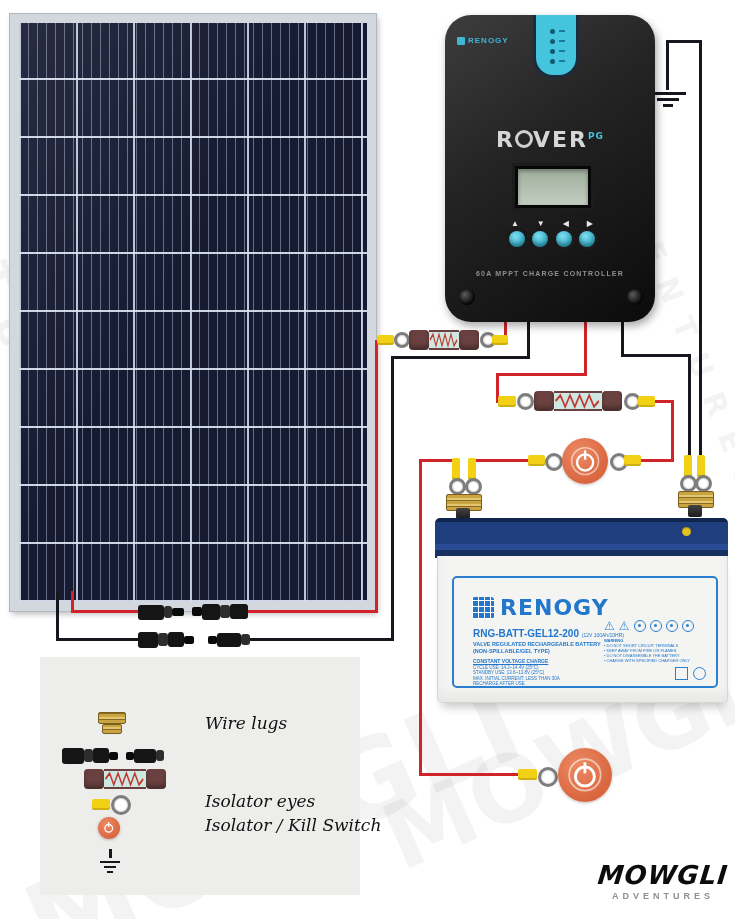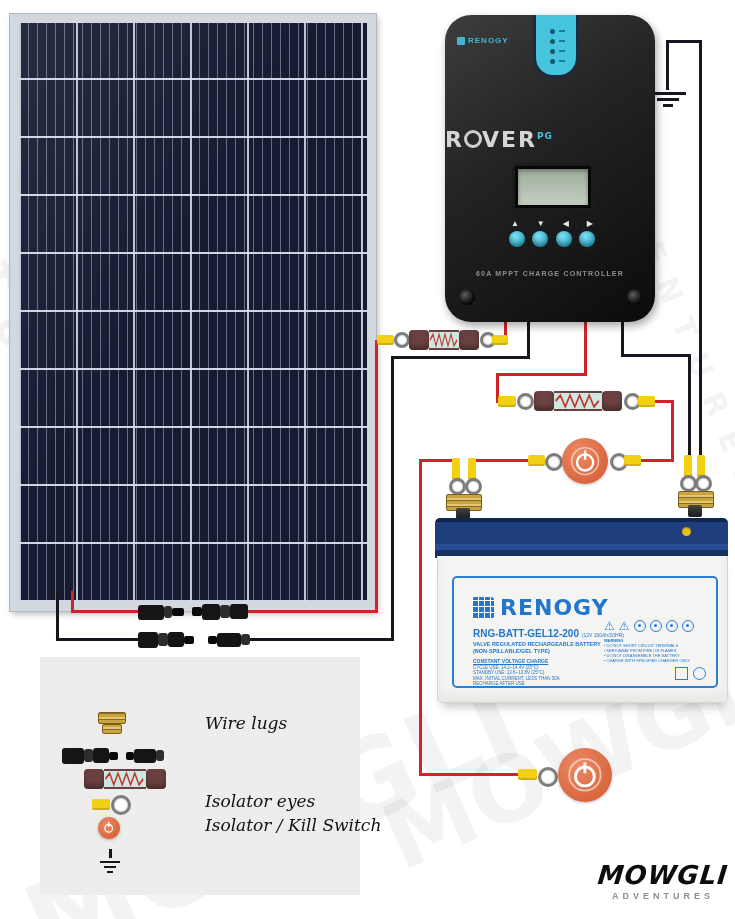--- a/index.html
+++ b/index.html
@@ -56,21 +56,21 @@
           color:#e8e8e8;font-size:8px;}
   .cbtns{position:absolute;left:64px;top:216px;width:86px;display:flex;justify-content:space-between;}
   .cbtn{width:16px;height:16px;border-radius:50%;background:radial-gradient(circle at 38% 32%,#7fe0f2,#2fa9c6 75%);
         box-shadow:0 0 0 3px #1a1a1a, inset 0 -3px 4px rgba(0,0,0,.3);}
   .screw{position:absolute;width:16px;height:16px;border-radius:50%;
          background:radial-gradient(circle at 35% 35%, #5c5c5c, #0d0d0d 65%);
          box-shadow:inset 0 0 3px #000;}
   .mini-brand{position:absolute;left:12px;top:21px;display:flex;align-items:center;gap:3px;
               color:#3fb6d6;font-size:8px;font-weight:bold;letter-spacing:1px;}
   .mini-brand i{width:8px;height:8px;background:#3fb6d6;display:inline-block;border-radius:1px;}
-  .rover{position:absolute;left:0;top:112px;width:100%;text-align:left;color:#d6d6d6;
+  .rover{position:absolute;left:0;top:112px;width:100%;text-align:center;color:#d6d6d6;
          font-weight:bold;font-size:22px;letter-spacing:2px;font-family:"DejaVu Sans",sans-serif;}
   .rover .oring{display:inline-block;width:12px;height:12px;border:3.5px solid #cfcfcf;border-radius:50%;
                 vertical-align:-1px;}
   .rover sup{color:#45c4de;font-size:9px;letter-spacing:1px;}
   .ctrl-label{position:absolute;left:0;top:255px;width:100%;text-align:center;color:#8f8f8f;
               font-size:7px;letter-spacing:1.2px;font-weight:bold;}
   
   .batt-lid{position:absolute;left:435px;top:518px;width:293px;height:40px;border-radius:5px 5px 0 0;
             background:linear-gradient(#10264e 0 4px,#1e3e7e 4px 26px,#2a4c94 26px 32px,#16305f 32px 100%);}
   .batt-body{position:absolute;left:437px;top:556px;width:289px;height:146px;background:#f4f4f2;

